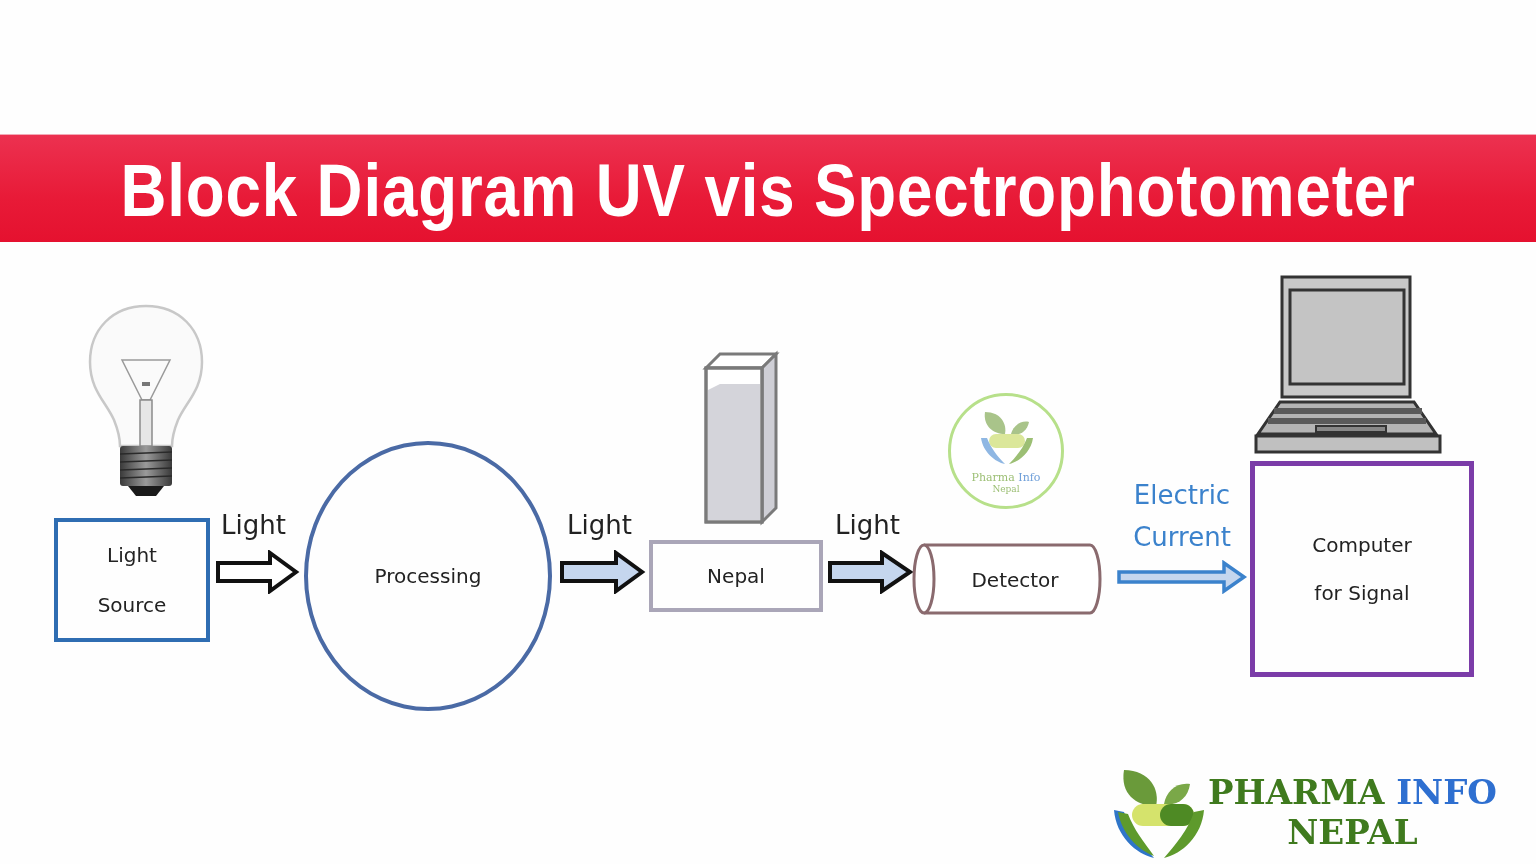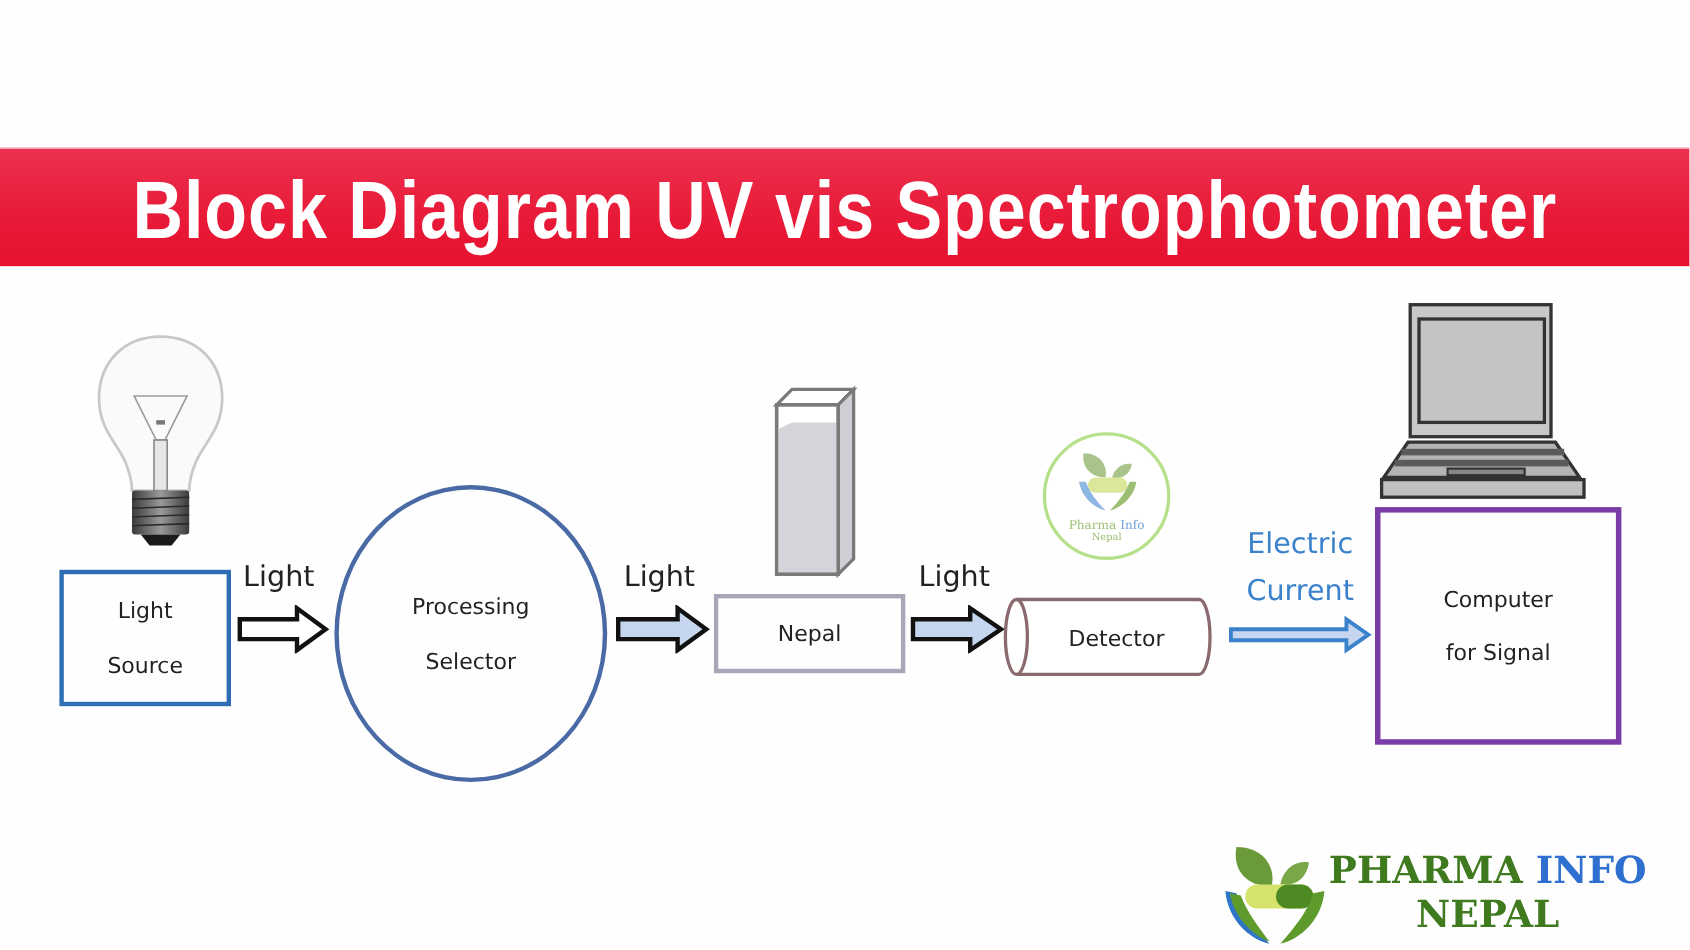--- a/index.html
+++ b/index.html
@@ -98,21 +98,20 @@
   <span>Source</span>
 </div>
 
 <div class="label" style="left:221px;top:510px">Light</div>
 <svg class="abs" style="left:214px;top:550px" width="86" height="44" viewBox="0 0 86 44">
   <path d="M4 13 L56 13 L56 3 L82 22 L56 41 L56 31 L4 31 Z" fill="#ffffff" stroke="#111" stroke-width="4" stroke-linejoin="miter"></path>
 </svg>
 
 <div class="box-text wl-circle">
   <span>Processing</span>
-  <span>Selector</span>
 </div>
 
 <div class="label" style="left:567px;top:510px">Light</div>
 <svg class="abs" style="left:558px;top:550px" width="88" height="44" viewBox="0 0 88 44">
   <path d="M4 13 L58 13 L58 3 L84 22 L58 41 L58 31 L4 31 Z" fill="#c5d6ee" stroke="#111" stroke-width="4"></path>
 </svg>
 
 <svg class="abs" style="left:700px;top:350px" width="84" height="176" viewBox="0 0 84 176">
   <path d="M6 18 L20 4 L76 4 L62 18 Z" fill="#ffffff" stroke="#7a7a7a" stroke-width="3"></path>
   <path d="M62 18 L76 4 L76 158 L62 172 Z" fill="#cfcfd6" stroke="#7a7a7a" stroke-width="3"></path>

